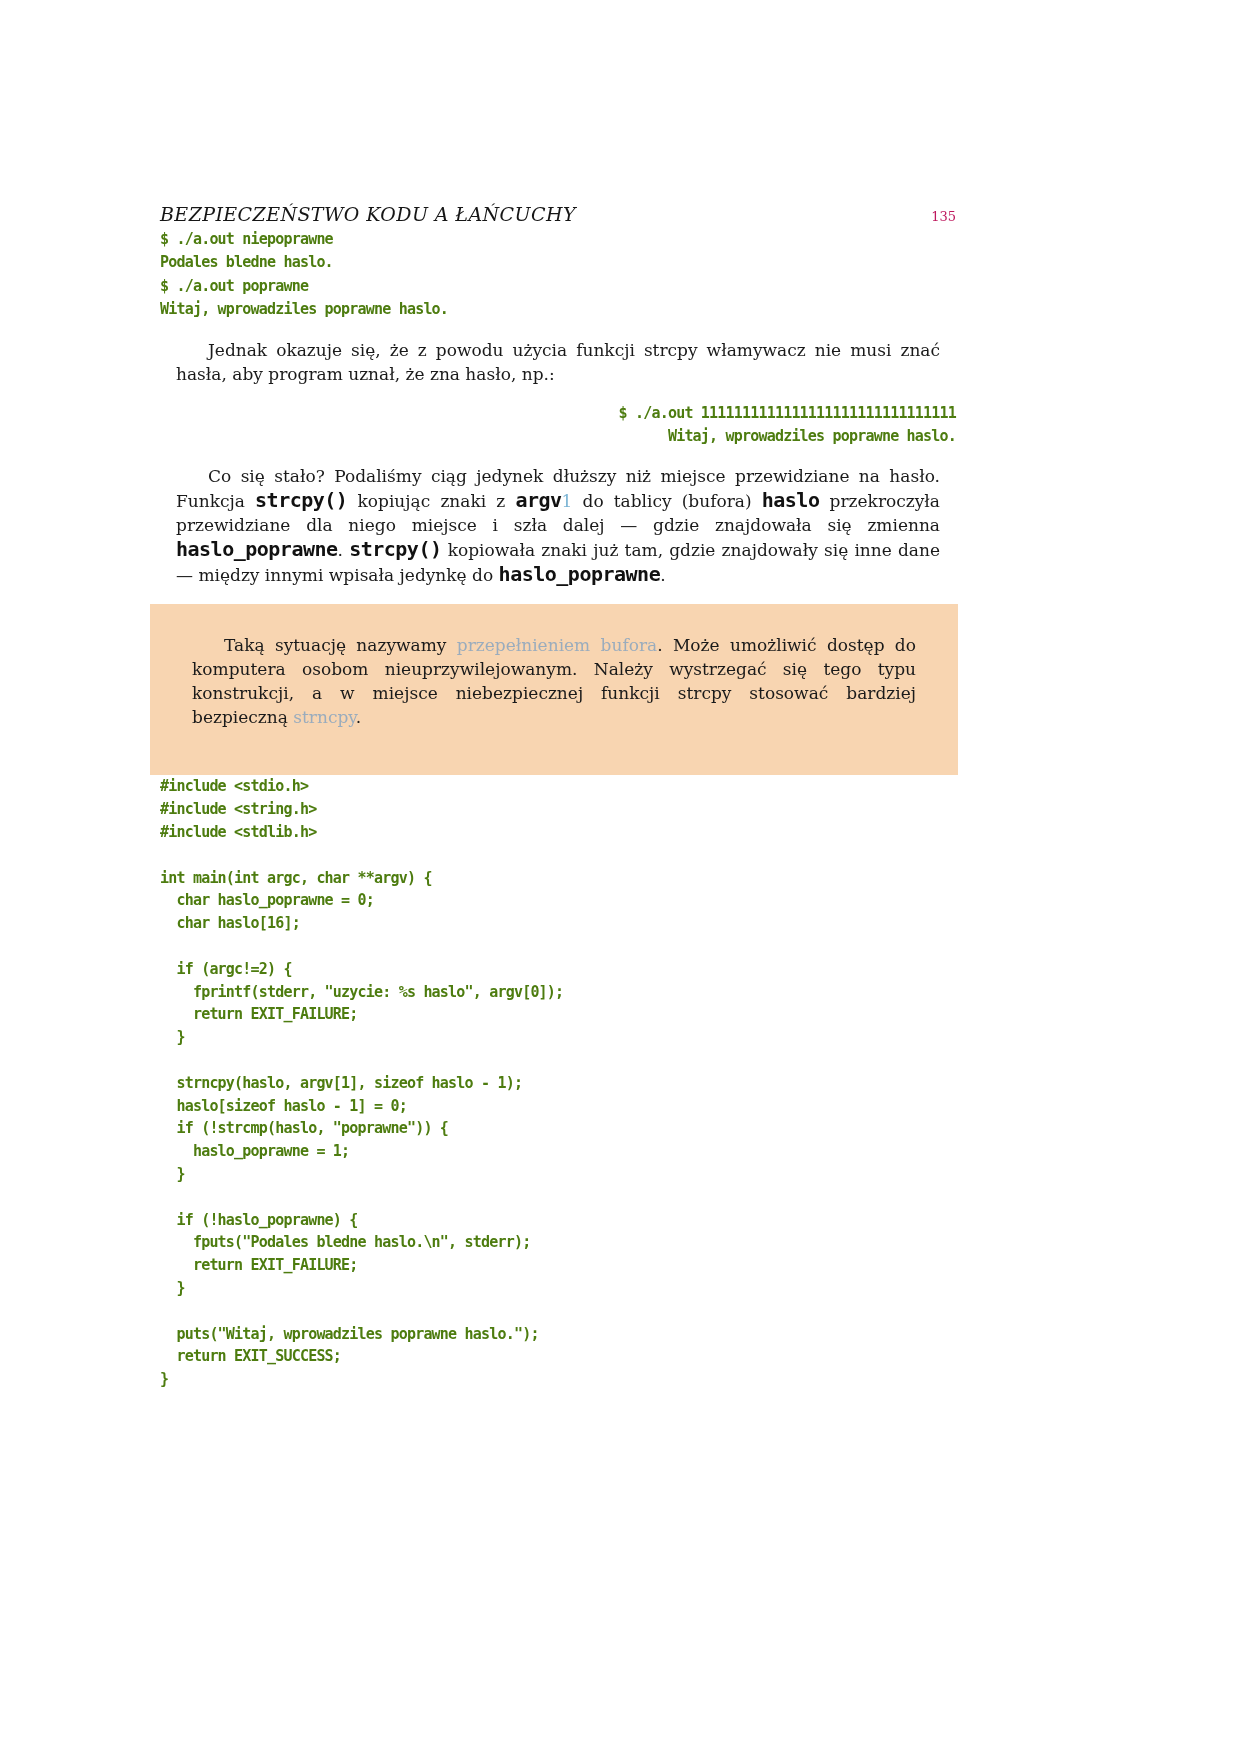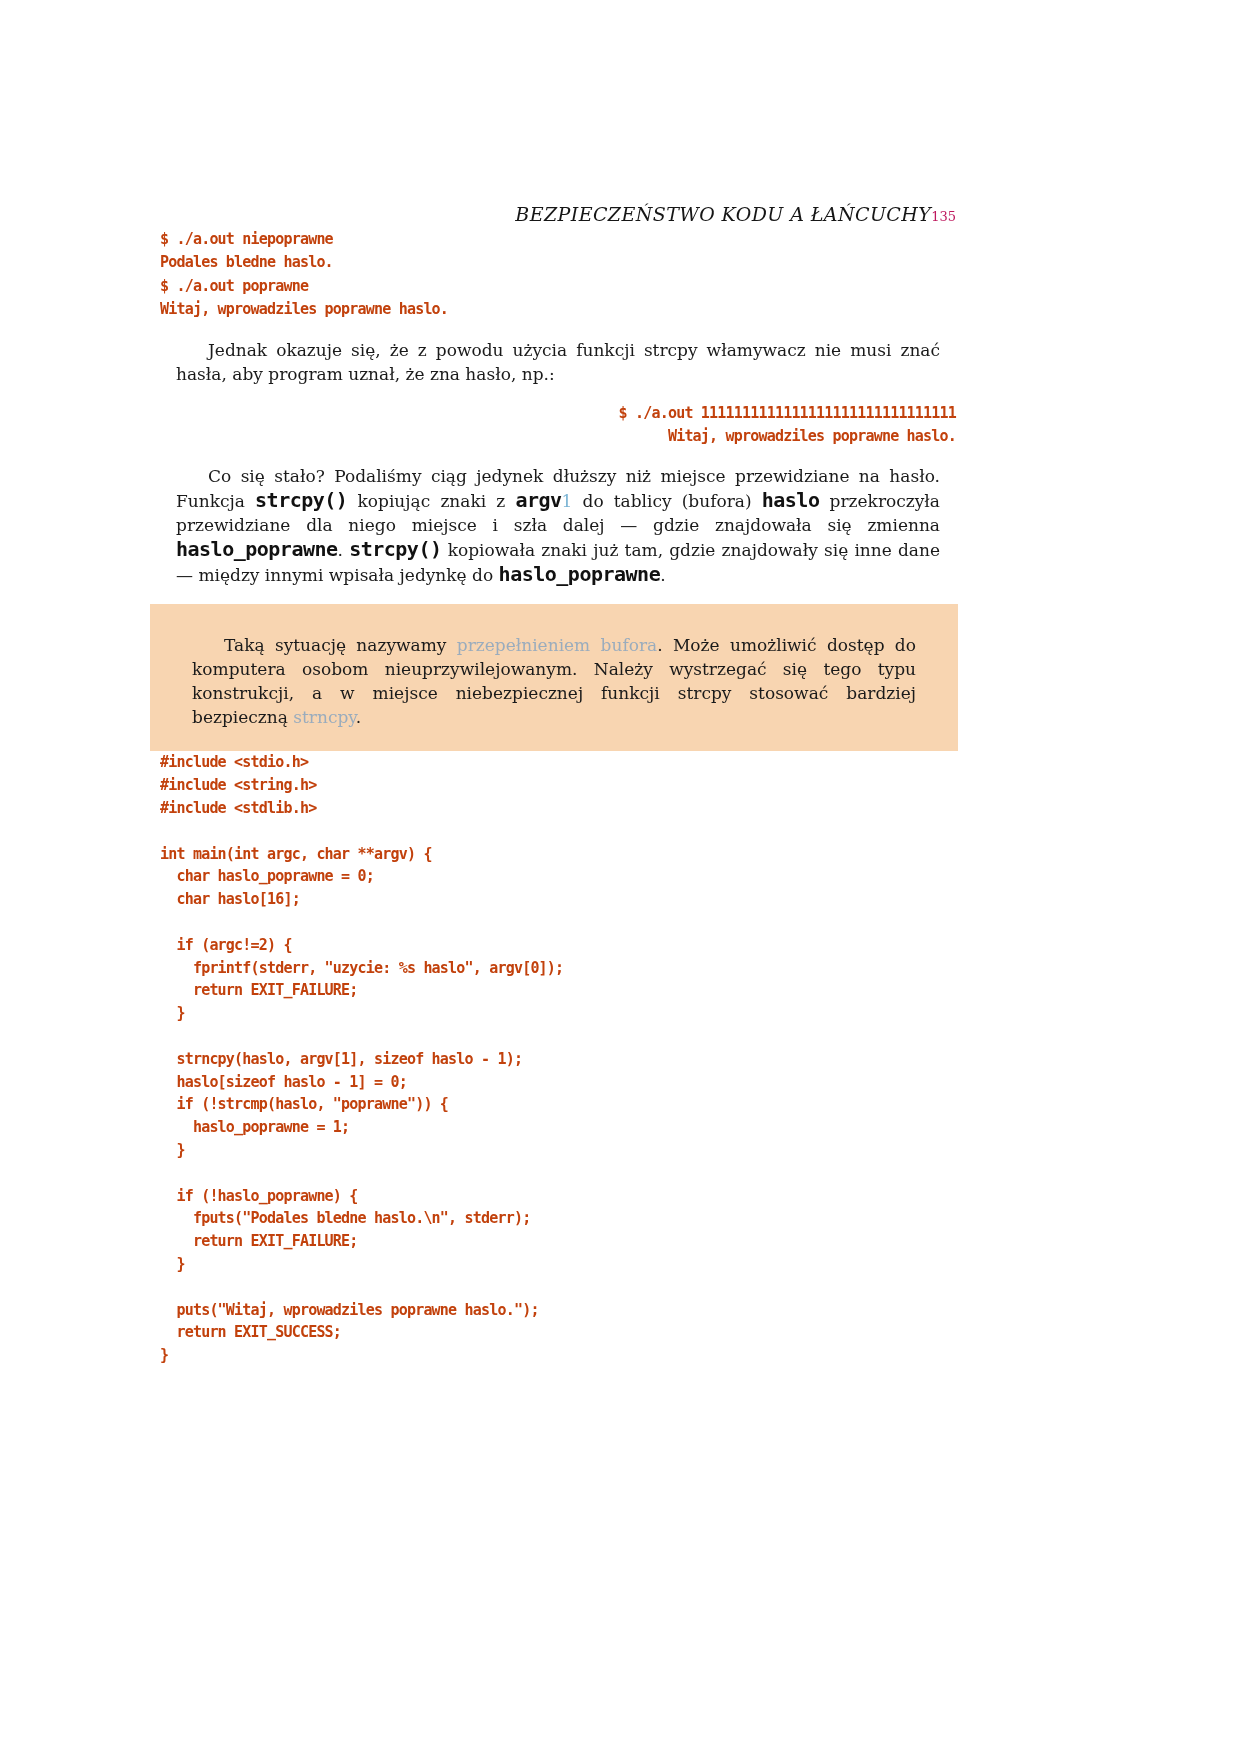--- a/index.html
+++ b/index.html
@@ -13,42 +13,43 @@
     color:#1a1a1a;
   }
   .content{
     box-sizing:border-box;
     margin-left:160px;
     width:796px;
     padding-top:203px;
   }
   .header-row{
     display:flex;
-    justify-content:flex-end;
+    justify-content:space-between;
     align-items:baseline;
     line-height:22px;
+    gap:20px;
   }
   .header-title{
     font-style:italic;
     font-size:19px;
     letter-spacing:0.4px;
     color:#161616;
   }
   .page-number{
     font-size:13px;
     color:#be185d;
   }
   pre.terminal{
     margin:0;
     font-family:"DejaVu Sans Mono", monospace;
     font-weight:bold;
     font-size:15px;
     letter-spacing:-0.8px;
     line-height:23.4px;
-    color:#c2410c;
+    color:#4d7c0f;
     white-space:pre;
   }
   pre.listing{ line-height:22.8px; }
   p.body{
     margin:16px;
     font-size:17px;
     line-height:24px;
     text-align:justify;
     color:#1a1a1a;
   }
@@ -61,21 +62,21 @@
     letter-spacing:-0.5px;
     color:#111;
   }
   .seg-link{ color:var(--link-muted,#9AACBD); }
   .seg-ref{ color:var(--ref-blue,#7AB3D4); }
   .callout{
     box-sizing:border-box;
     margin-left:-10px;
     width:808px;
     background:var(--callout-bg,#F8D5B1);
-    padding:13px 26px 6px 26px;
+    padding:13px 26px 30px 26px;
   }
   .mt-t1{ margin-top:42px; }
   .mt-p1{ margin-top:14px; }
   .mt-t2{ margin-top:22px;text-align:right; }
   .mt-p2{ margin-top:21px; }
   .mt-p3{ margin-top:0px; }
   .mt-box{ margin-top:17px; }
   .mt-oto{ margin-top:30px; }
   .mt-listing{ margin-top:21px; }
 </style>

